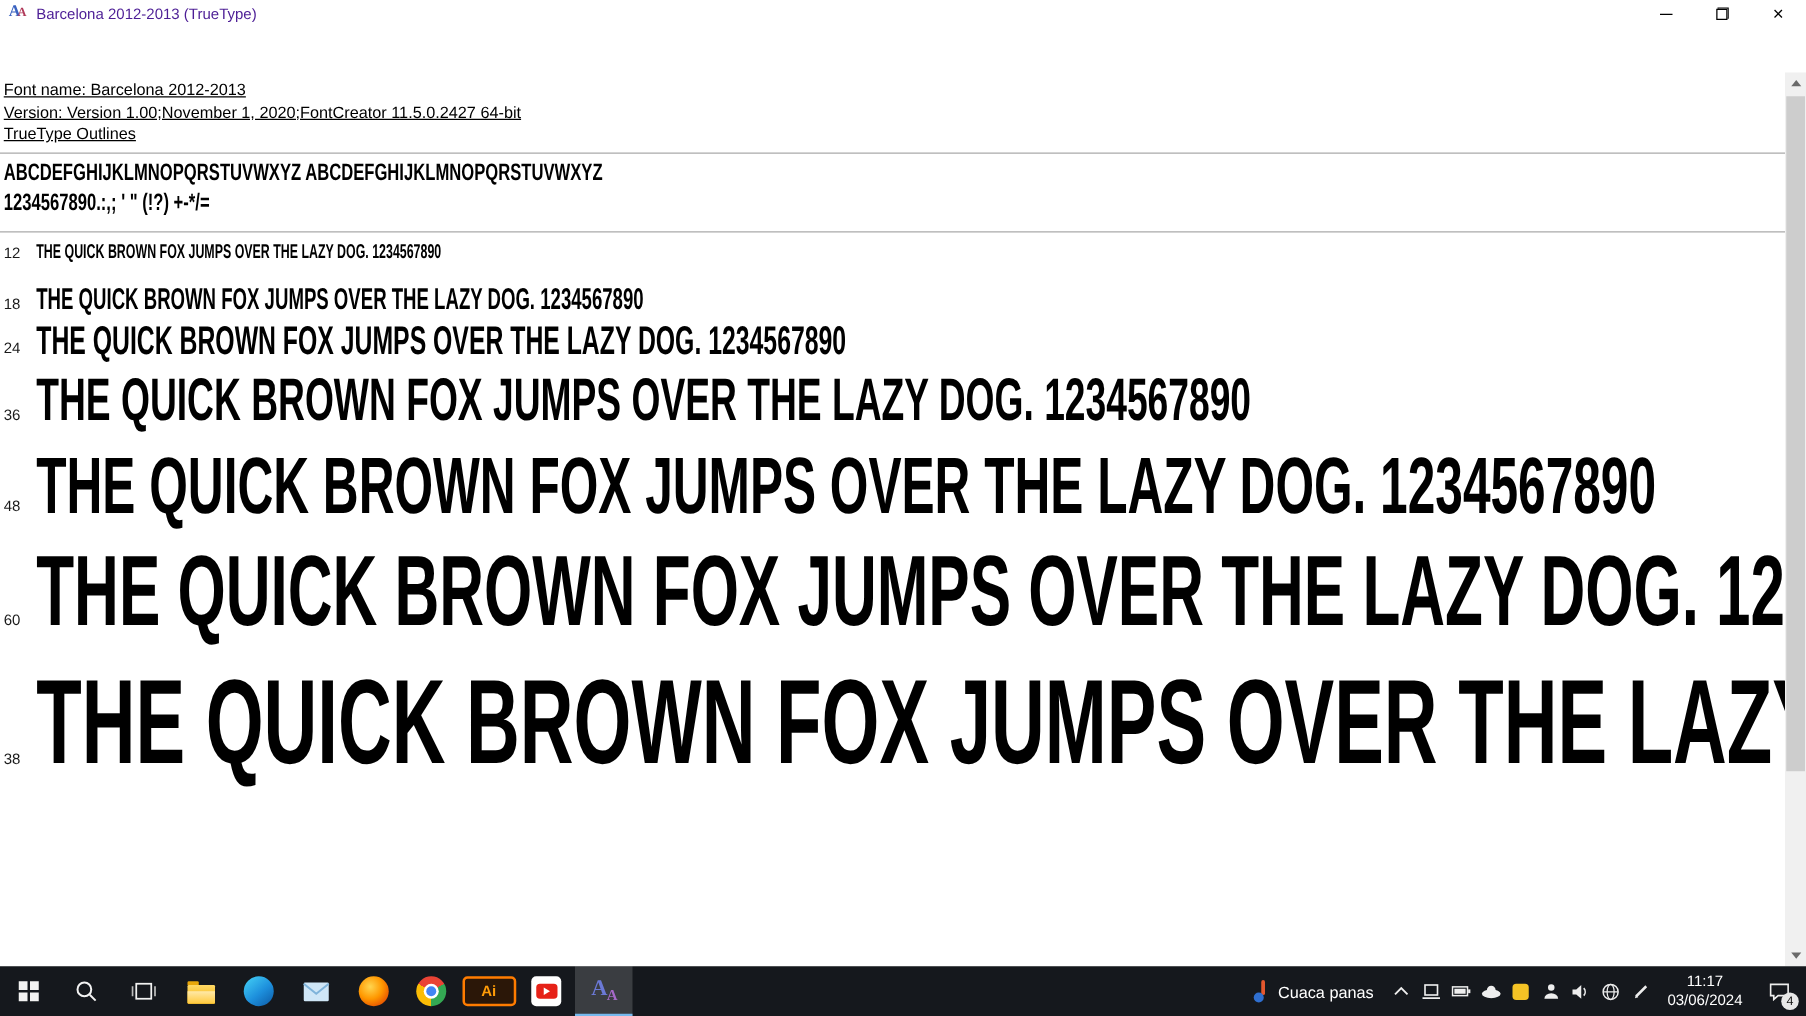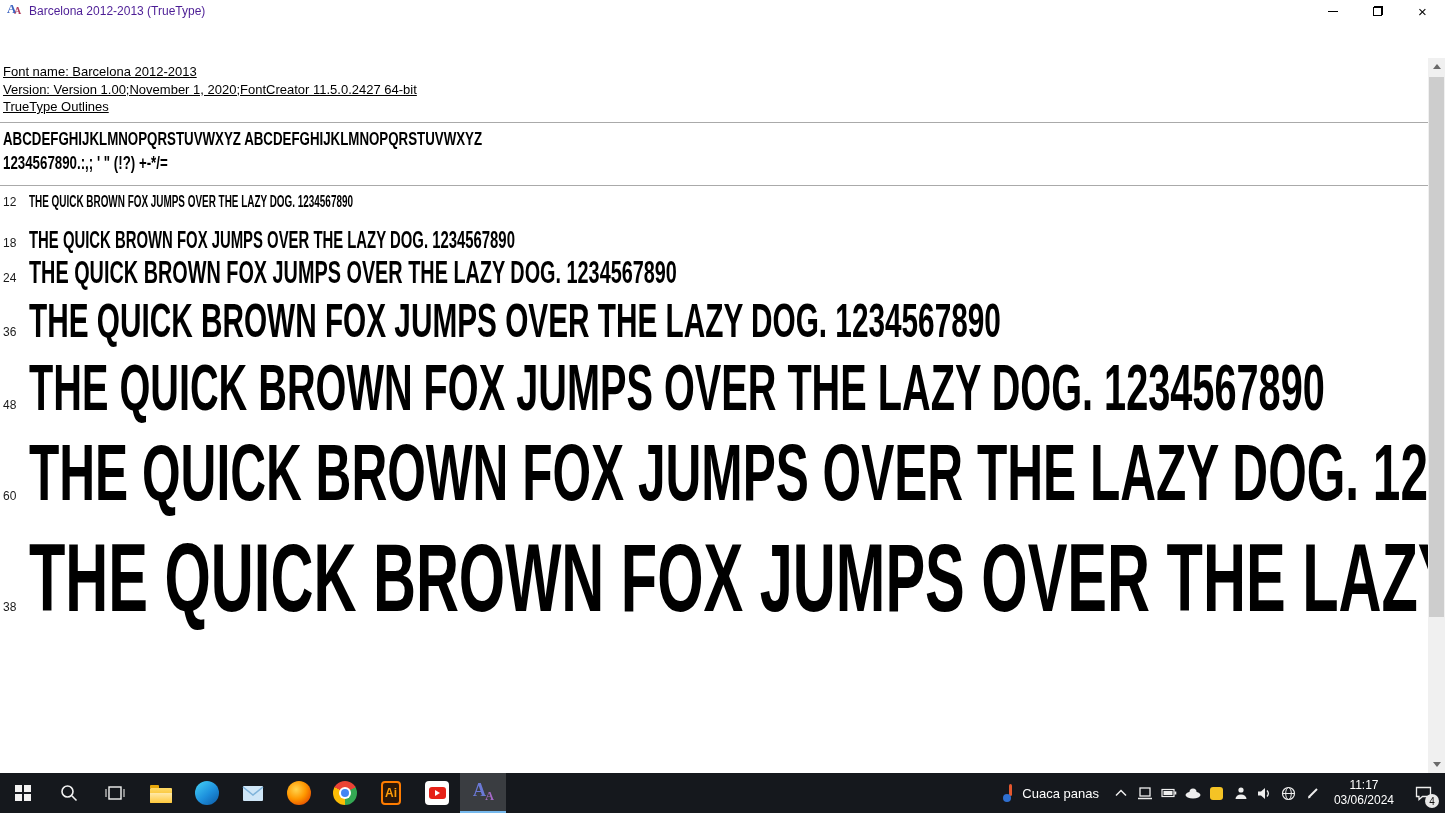--- a/index.html
+++ b/index.html
@@ -74,21 +74,21 @@
   .icon-folder::before { content:""; position:absolute; top:-3px; left:0; width:9px; height:3px; background:#e8a70a; border-radius:1px 1px 0 0; }
   .icon-folder::after { content:""; position:absolute; left:0; bottom:0; width:22px; height:10px; background:linear-gradient(#ffe9a8,#ffc93c); border-radius:0 0 1px 1px; }
 
   .icon-edge { width:24px; height:24px; border-radius:50%; background:linear-gradient(140deg,#45d3f7 0%,#1d8fdc 55%,#0c59a4 100%); }
   .icon-firefox { width:24px; height:24px; border-radius:50%; background:radial-gradient(circle at 38% 35%, #ffd54f 0%, #ff9800 45%, #e65100 80%, #c62828 100%); }
   .icon-chrome { position:relative; width:24px; height:24px; border-radius:50%;
     background:conic-gradient(from -60deg, #ea4335 0 120deg, #34a853 120deg 240deg, #fbbc05 240deg 360deg); }
   .icon-chrome::before { content:""; position:absolute; left:6px; top:6px; width:12px; height:12px; border-radius:50%; background:#fff; }
   .icon-chrome::after { content:""; position:absolute; left:8px; top:8px; width:8px; height:8px; border-radius:50%; background:#4285f4; }
 
-  .icon-ai { width:20px; height:24px; background:#2b1708; border:2px solid #ff7c00; border-radius:4px;
+  .icon-ai { width:43px; height:24px; background:#2b1708; border:2px solid #ff7c00; border-radius:4px;
              display:flex; align-items:center; justify-content:center; font:bold 12px "Liberation Sans",sans-serif; color:#ff9c08; }
   .icon-yt { width:24px; height:24px; background:#fff; border-radius:4px; display:flex; align-items:center; justify-content:center; }
   .icon-yt .yt-red { width:17px; height:12px; background:#e62117; border-radius:3px; display:flex; align-items:center; justify-content:center; }
   .icon-yt .yt-play { width:0; height:0; border-top:3px solid transparent; border-bottom:3px solid transparent; border-left:5px solid #fff; }
 
   .fv-icon { position:relative; width:24px; height:24px; }
   .fv-icon .a1 { position:absolute; left:2px; top:0; font:bold 18px "Liberation Serif",serif; color:#6b79d6; }
   .fv-icon .a2 { position:absolute; right:1px; bottom:0; font:bold 12px "Liberation Serif",serif; color:#a569c8; }
 
   .tb-right { margin-left:auto; display:flex; align-items:center; padding-right:2px; }

